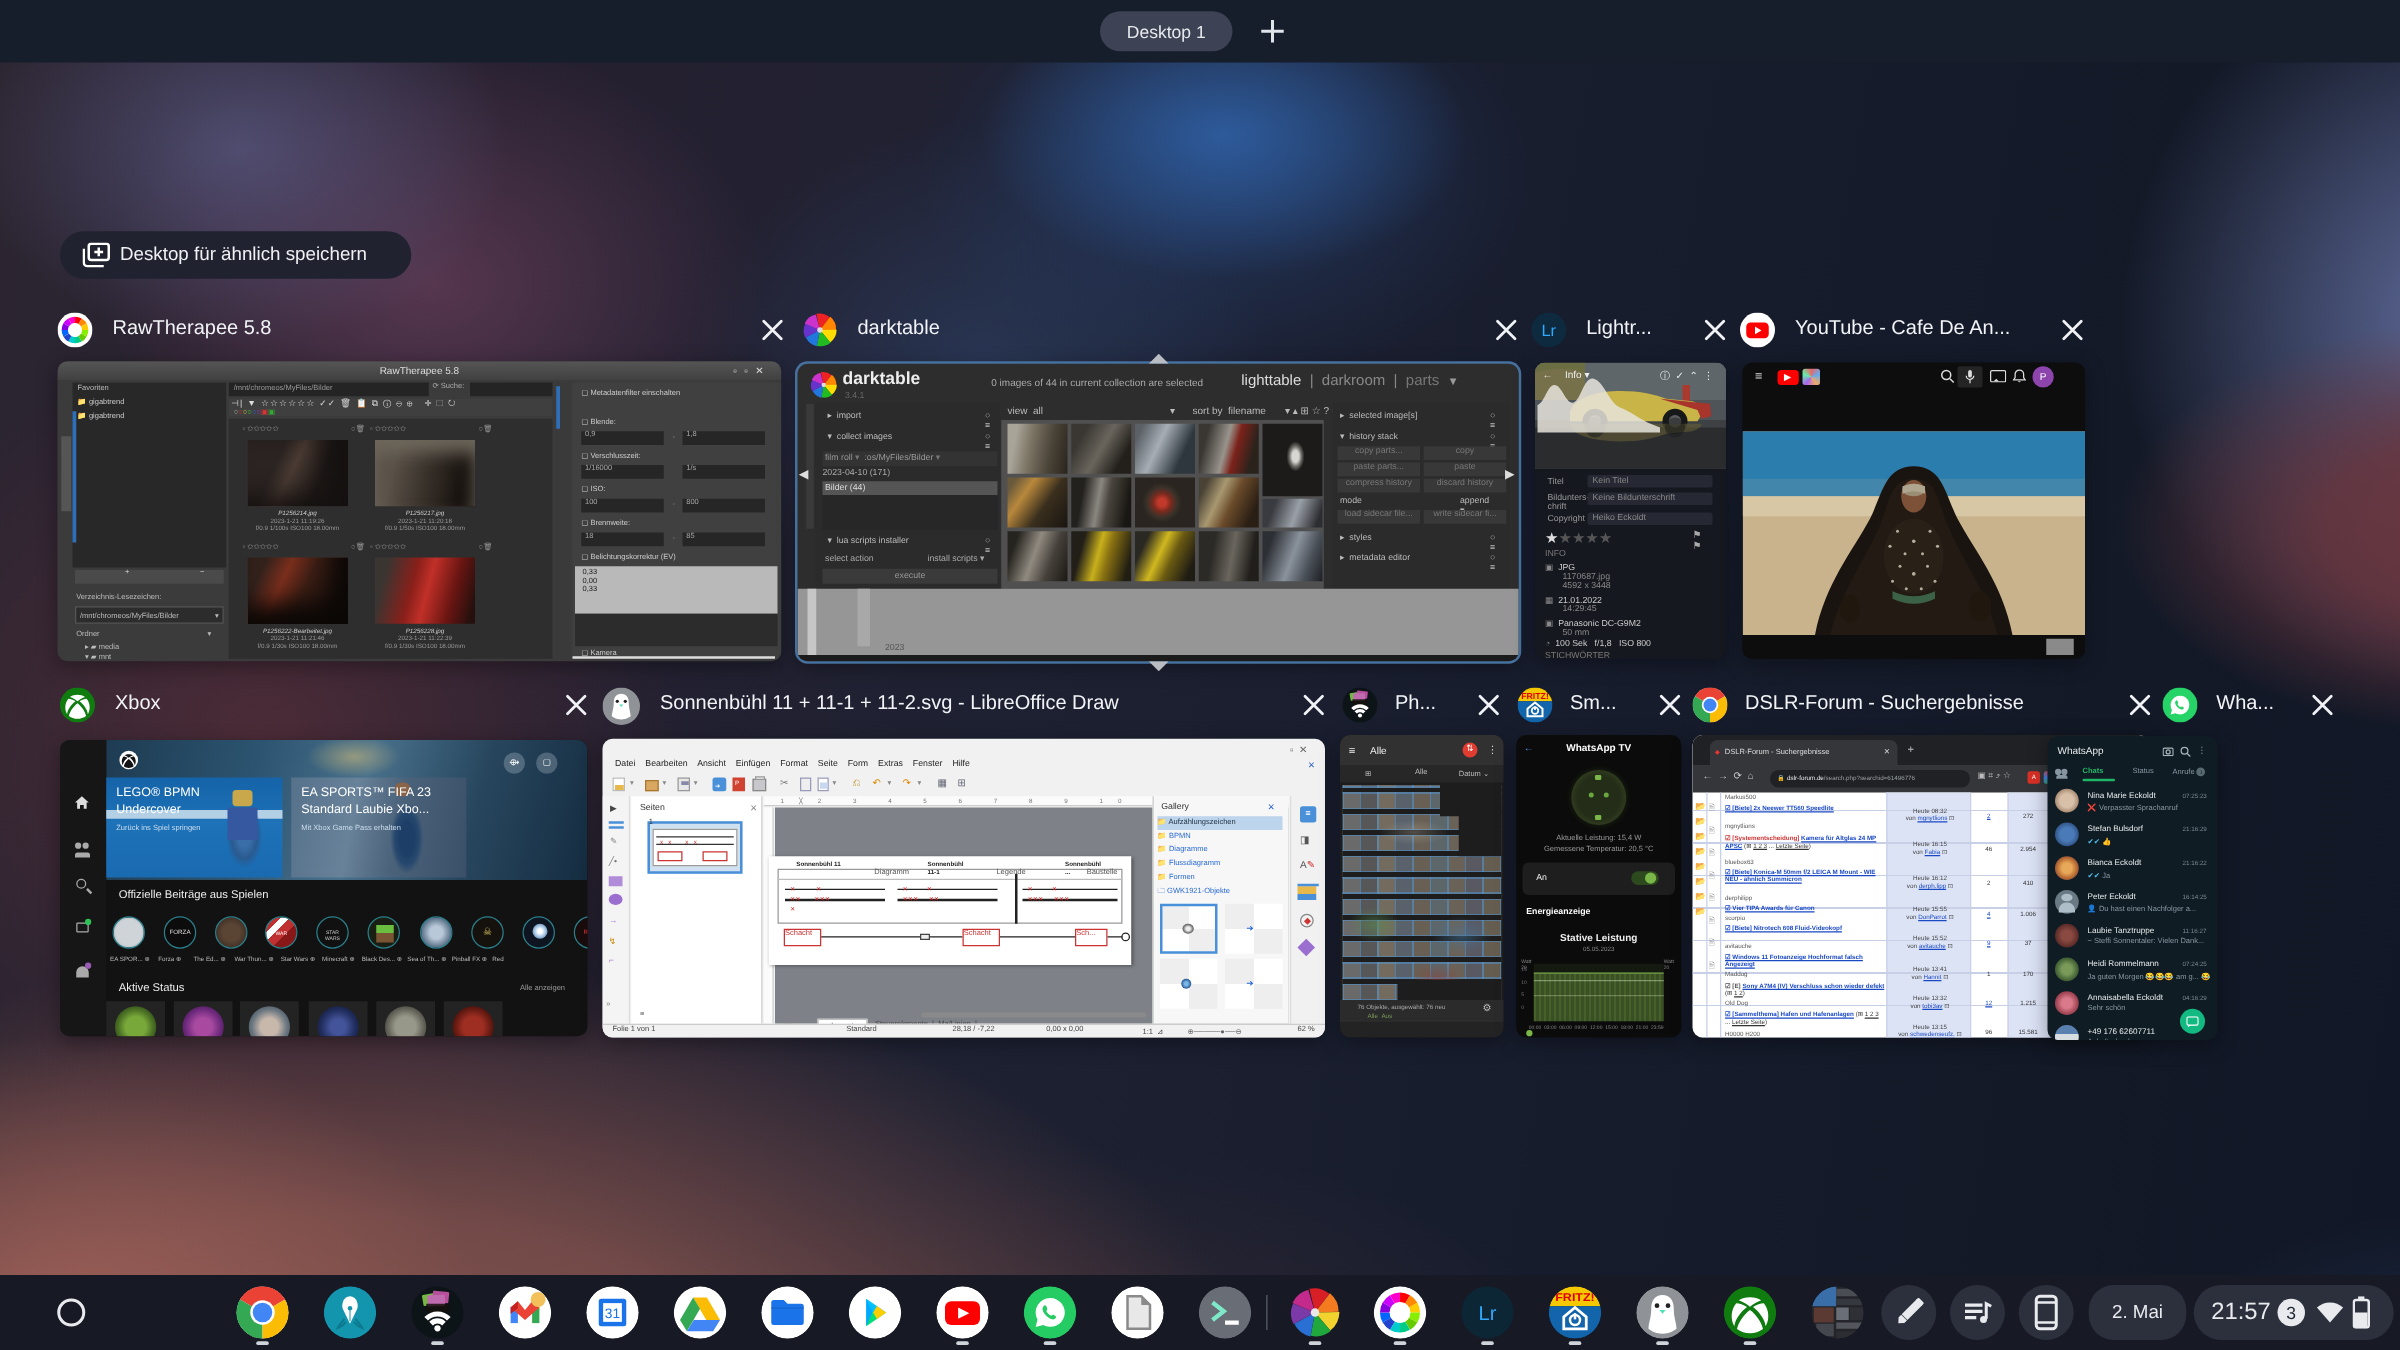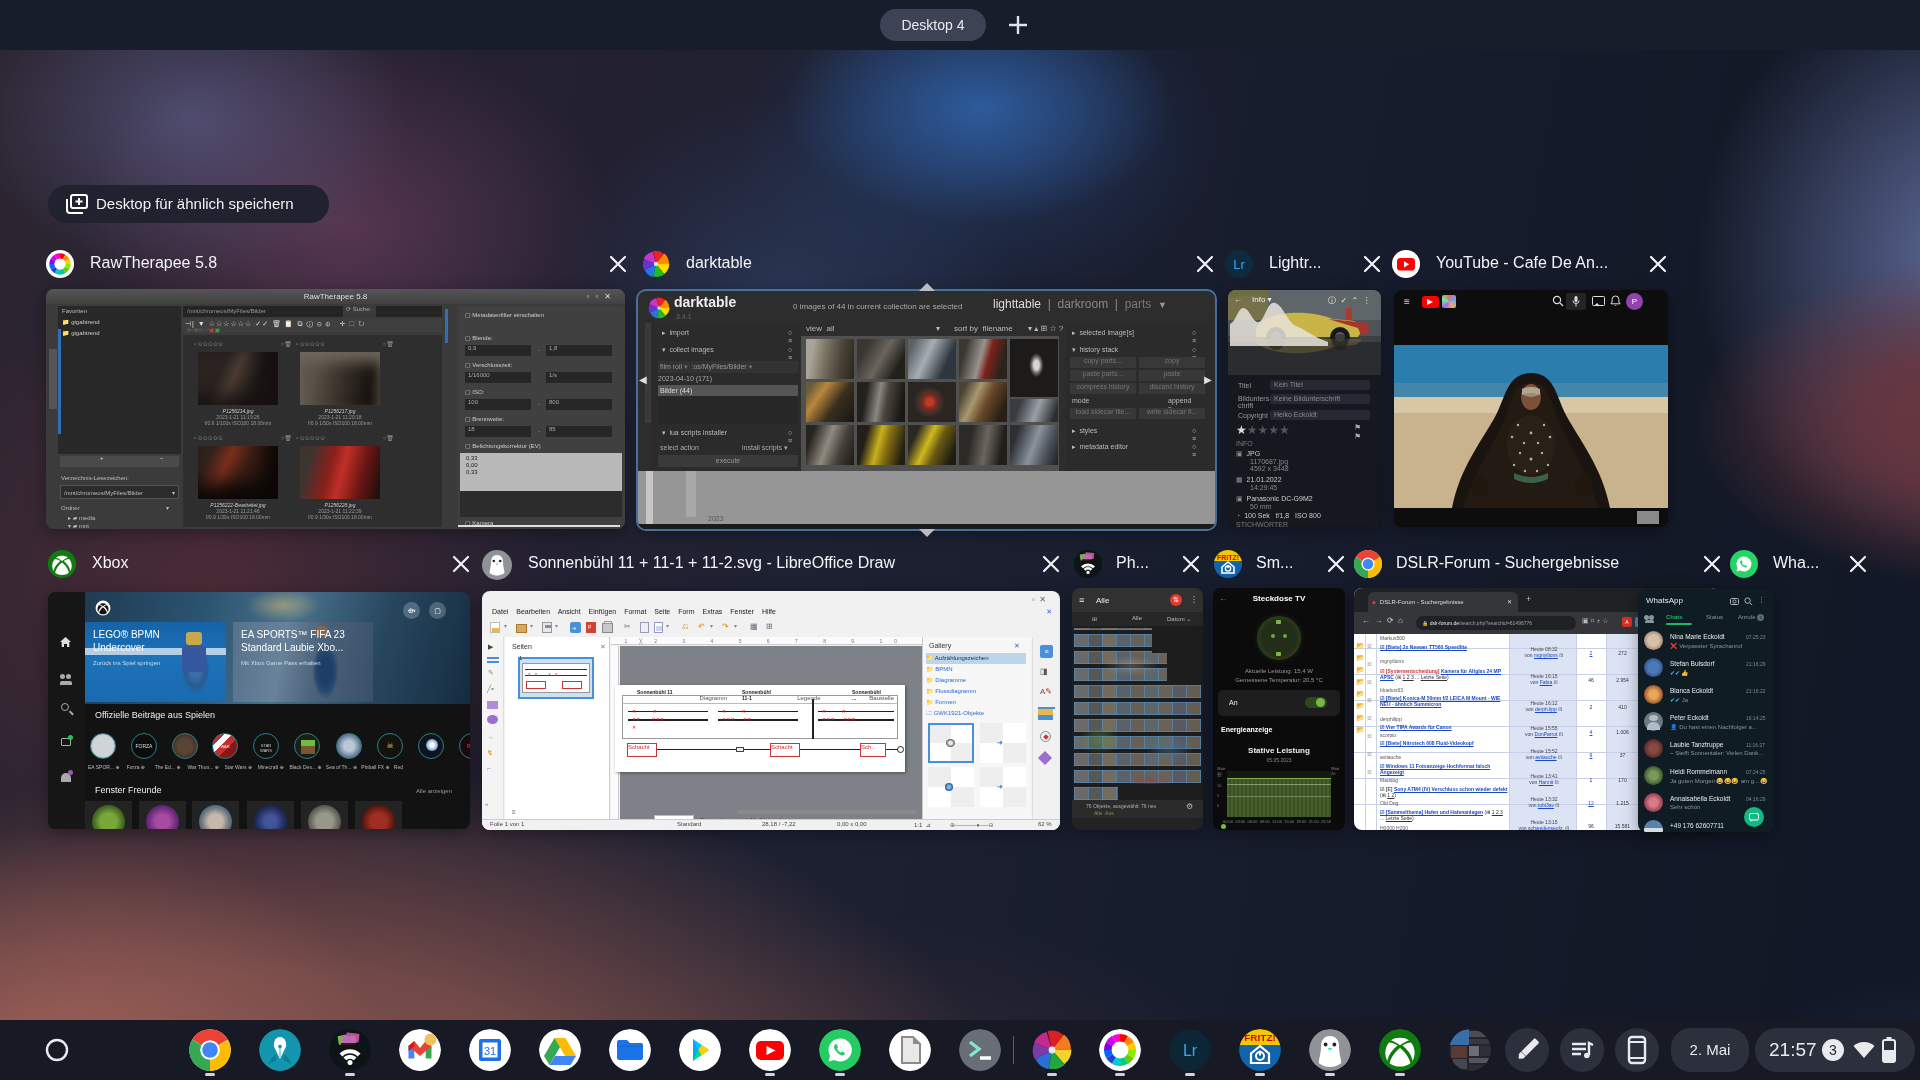--- a/index.html
+++ b/index.html
@@ -31,21 +31,21 @@
 .thumb{position:absolute;border-radius:8px;overflow:hidden;box-shadow:0 4px 16px rgba(0,0,0,.35)}
 
 #shelf{position:absolute;left:0;top:1020px;width:1920px;height:60px;background:#171a25}
 .sic{position:absolute;top:1029px;width:42px;height:42px;border-radius:50%}
 .dash{position:absolute;top:1073px;width:10px;height:3px;border-radius:2px;background:#cfd3da}
 .tray{position:absolute;background:#2b303c;border-radius:20px;height:44px;top:1028px;color:#e8eaed}
 .traycirc{position:absolute;width:44px;height:44px;border-radius:50%;background:#2b303c;top:1028px}
 </style></head><body>
 <div id="wall"></div>
 <div id="topbar"></div>
-<div class="deskpill">Desktop 4</div>
+<div class="deskpill">Desktop 1</div>
 <div class="plus"><svg viewBox="0 0 28 28">
       <path d="M14 5v18M5 14h18" stroke="#dfe3ea" stroke-width="2.4"></path>
     </svg></div>
 <div id="savebtn">
     <svg width="22" height="20" viewBox="0 0 22 20">
       <rect x="5" y="1" width="16" height="13" rx="2" fill="none" stroke="#fff" stroke-width="2"></rect>
       <path d="M1 5v11a3 3 0 0 0 3 3h13" fill="none" stroke="#fff" stroke-width="2"></path>
       <path d="M13 4v7M9.5 7.5h7" stroke="#fff" stroke-width="2"></path>
     </svg>
     <span>Desktop für ähnlich speichern</span>
@@ -508,21 +508,21 @@
  <div class="abs" style="left:329px;top:141px;width:26px;height:26px;border-radius:50%;border:1px solid #2a7f8a;background:#15120e">
       <span style="display:block;text-align:center;margin-top:7px;color:#d8c060;font-size:8px">☠</span>
     </div>
  <div class="abs" style="left:370px;top:141px;width:26px;height:26px;border-radius:50%;border:1px solid #2a7f8a;background:#0e1420">
       <span style="position:absolute;left:7px;top:5px;width:12px;height:12px;border-radius:50%;background:radial-gradient(#fff 20%,#a8c8e8 50%,#3a5a80)"></span>
     </div>
  <div class="abs" style="left:411px;top:141px;width:26px;height:26px;border-radius:50%;border:1px solid #2a7f8a;background:#1a0c0c">
       <span style="display:block;text-align:center;margin-top:9px;color:#e33;font-size:5px">RED</span>
     </div>
  <div class="abs" style="left:40px;top:172px;width:380px;color:#bbb;font-size:5px">EA SPOR... ⊕ &nbsp;&nbsp;&nbsp;&nbsp;Forza ⊕ &nbsp;&nbsp;&nbsp;&nbsp;&nbsp;&nbsp;The Ed... ⊕ &nbsp;&nbsp;&nbsp;&nbsp;War Thun... ⊕ &nbsp;&nbsp;&nbsp;Star Wars ⊕ &nbsp;&nbsp;&nbsp;Minecraft ⊕ &nbsp;&nbsp;&nbsp;Black Des... ⊕ &nbsp;&nbsp;Sea of Th... ⊕ &nbsp;&nbsp;Pinball FX ⊕ &nbsp;&nbsp;Red</div>
- <div class="abs" style="left:47px;top:193px;font-size:9px;color:#eee">Fenster Freunde</div>
+ <div class="abs" style="left:47px;top:193px;font-size:9px;color:#eee">Aktive Status</div>
  <div class="abs" style="left:368px;top:196px;color:#999">Alle anzeigen</div>
 
  <div class="abs" style="left:37px;top:209px;width:47px;height:28px;background:#232323">
       <span style="position:absolute;left:7px;top:4px;width:33px;height:33px;border-radius:50%;background:radial-gradient(#79a83a 35%,#4a7024 60%,#1a2412)"></span>
     </div>
  <div class="abs" style="left:91px;top:209px;width:47px;height:28px;background:#232323">
       <span style="position:absolute;left:7px;top:4px;width:33px;height:33px;border-radius:50%;background:radial-gradient(#a84aa0 30%,#6e2a7e 60%,#2e1034)"></span>
     </div>
  <div class="abs" style="left:144px;top:209px;width:47px;height:28px;background:#232323">
       <span style="position:absolute;left:7px;top:4px;width:33px;height:33px;border-radius:50%;background:radial-gradient(#c8b8ac 30%,#6a7680 60%,#2a3844)"></span>
@@ -698,21 +698,21 @@
  <div class="abs" style="left:95px;top:57px;width:34px;height:40px;background:#1d1d1d"></div>
  <div class="abs" style="left:46px;top:196px;width:83px;height:16px;background:#1d1d1d"></div>
  <div class="abs" style="left:0;top:212px;width:131px;height:18px;background:#2b2b2b"></div>
  <div class="abs" style="left:14px;top:215px;color:#aaa;font-size:5px">76 Objekte, ausgewählt: 76 neu</div>
  <div class="abs" style="left:22px;top:222px;color:#7a9a5a;font-size:5px">Alle&nbsp;&nbsp;Aus</div>
  <div class="abs" style="left:114px;top:214px;color:#bbb;font-size:8px">⚙</div>
  <div class="abs" style="left:0;top:230px;width:131px;height:12px;background:#232323"></div>
 </div>
 <div class="thumb" id="t-sm" style="left:1213px;top:588px;width:132px;height:242px;background:#0b0b0b;font-size:6px;color:#bbb">
  <div class="abs" style="left:6px;top:6px;color:#4a9ae8;font-size:8px">←</div>
- <div class="abs" style="left:0;top:6px;width:132px;text-align:center;color:#fff;font-size:8px;font-weight:bold">Steckdose TV</div>
+ <div class="abs" style="left:0;top:6px;width:132px;text-align:center;color:#fff;font-size:8px;font-weight:bold">WhatsApp TV</div>
  <div class="abs" style="left:44px;top:28px;width:44px;height:44px;border-radius:50%;background:radial-gradient(#242d18 55%,#2f3a1e 70%,#131711 85%);box-shadow:0 0 6px rgba(110,160,55,.18)"></div>
  <div class="abs" style="left:58px;top:46px;width:4px;height:4px;border-radius:50%;background:#6aa83e"></div>
  <div class="abs" style="left:70px;top:46px;width:4px;height:4px;border-radius:50%;background:#6aa83e"></div>
  <div class="abs" style="left:63px;top:32px;width:5px;height:4px;background:#7ab648;border-radius:1px"></div>
  <div class="abs" style="left:63px;top:64px;width:5px;height:4px;background:#7ab648;border-radius:1px"></div>
  <div class="abs" style="left:0;top:80px;width:132px;text-align:center;color:#999">Aktuelle Leistung: 15,4 W</div>
  <div class="abs" style="left:0;top:89px;width:132px;text-align:center;color:#999">Gemessene Temperatur: 20,5 °C</div>
  <div class="abs" style="left:5px;top:102px;width:122px;height:26px;background:#1e1e1e;border-radius:5px"></div>
  <div class="abs" style="left:16px;top:111px;color:#eee;font-size:7px">An</div>
  <div class="abs" style="left:92px;top:109px;width:22px;height:11px;border-radius:6px;background:#2d4a1e"></div>

